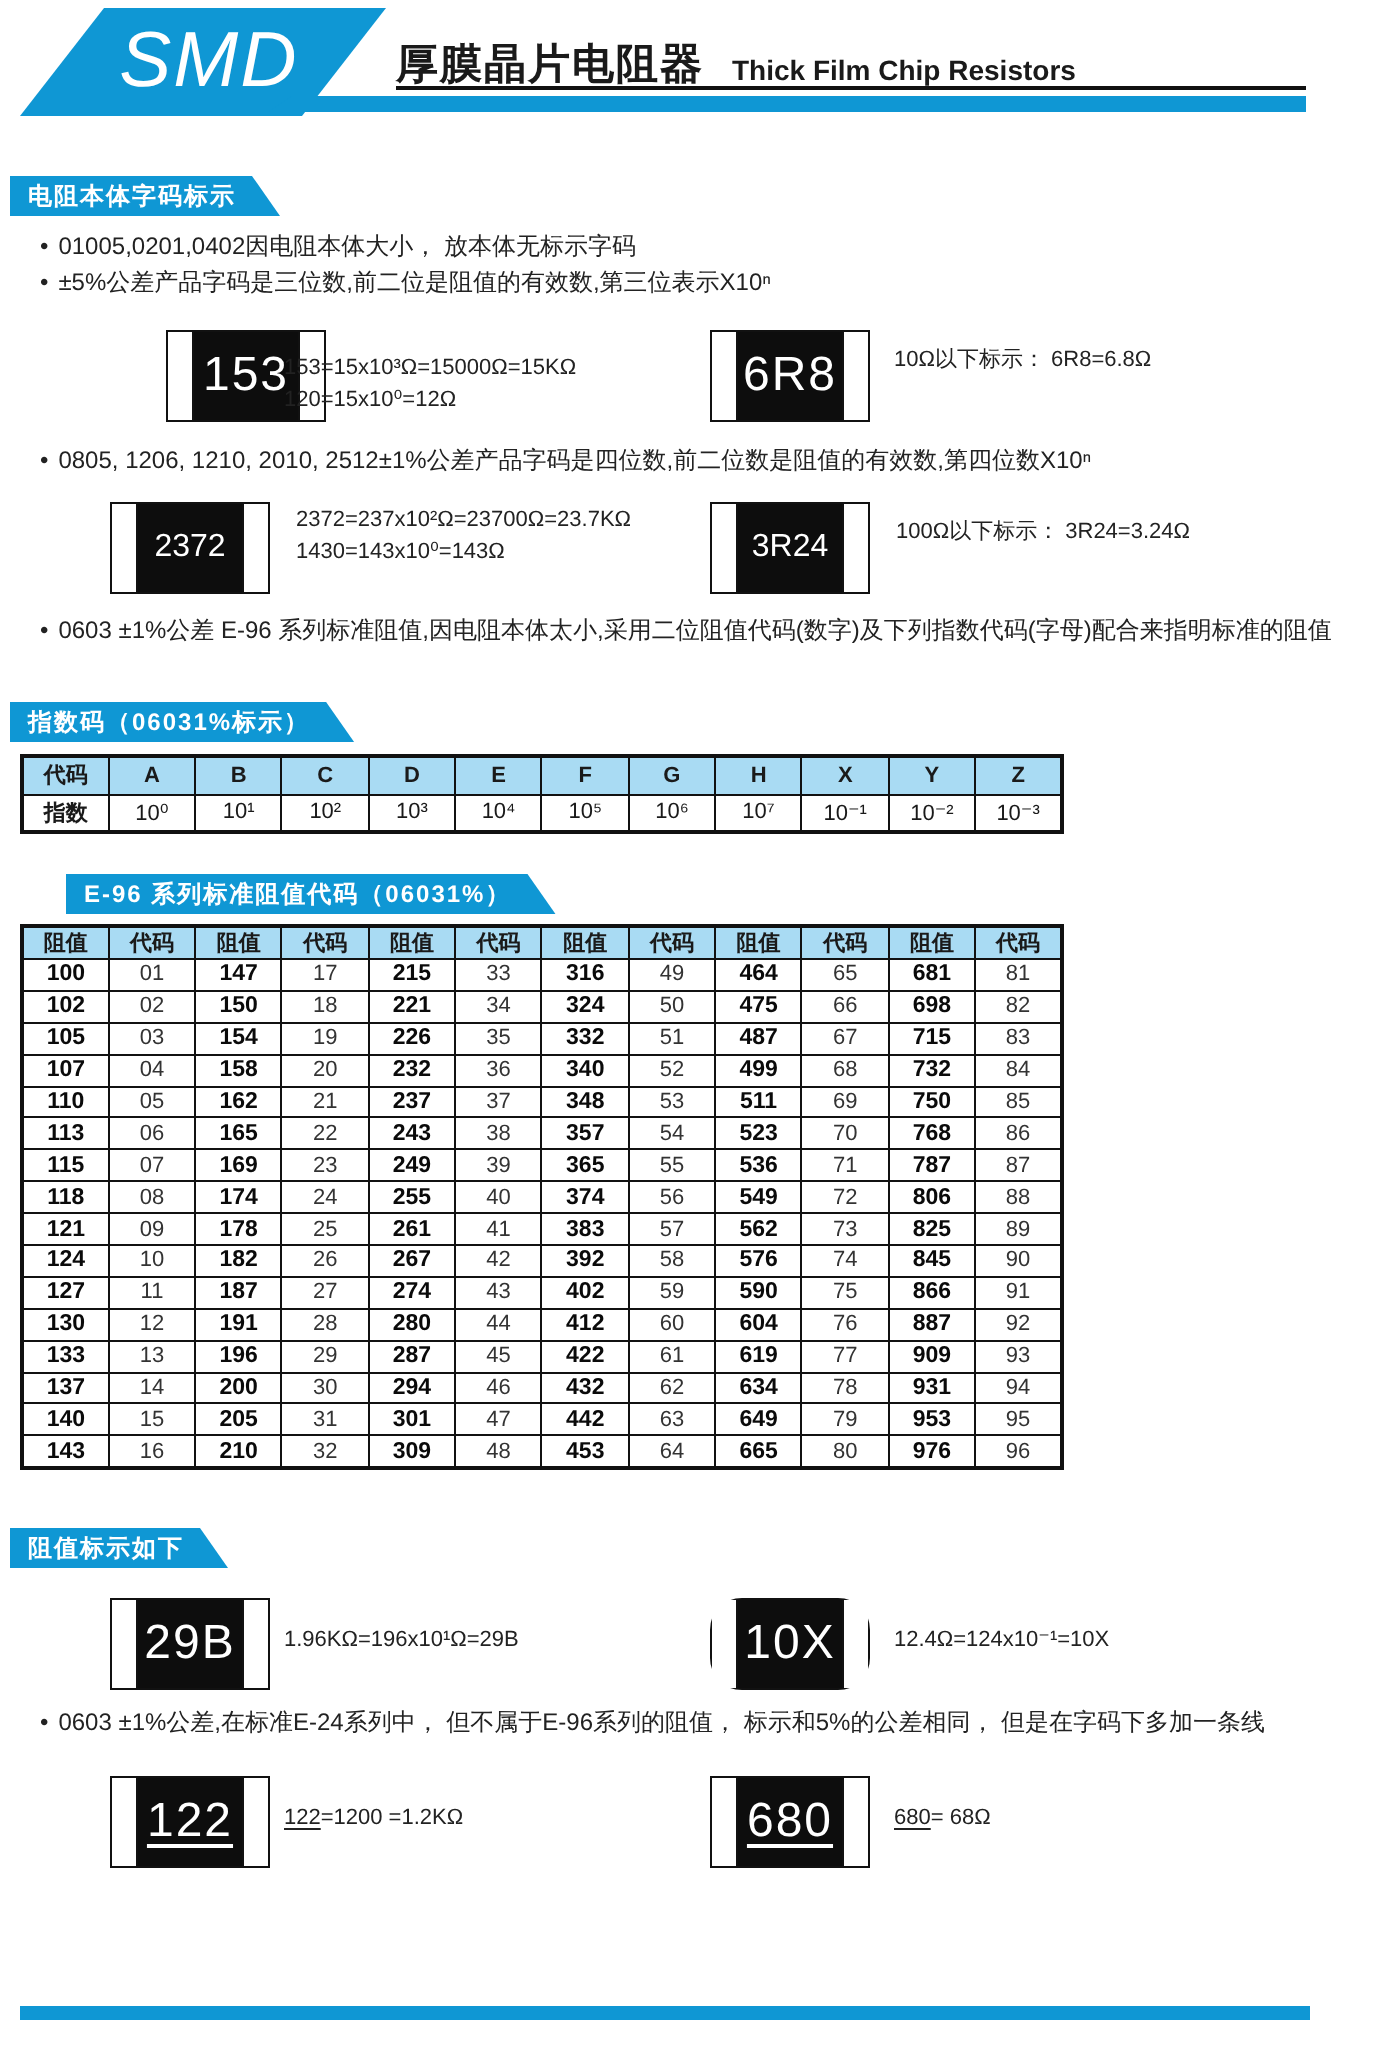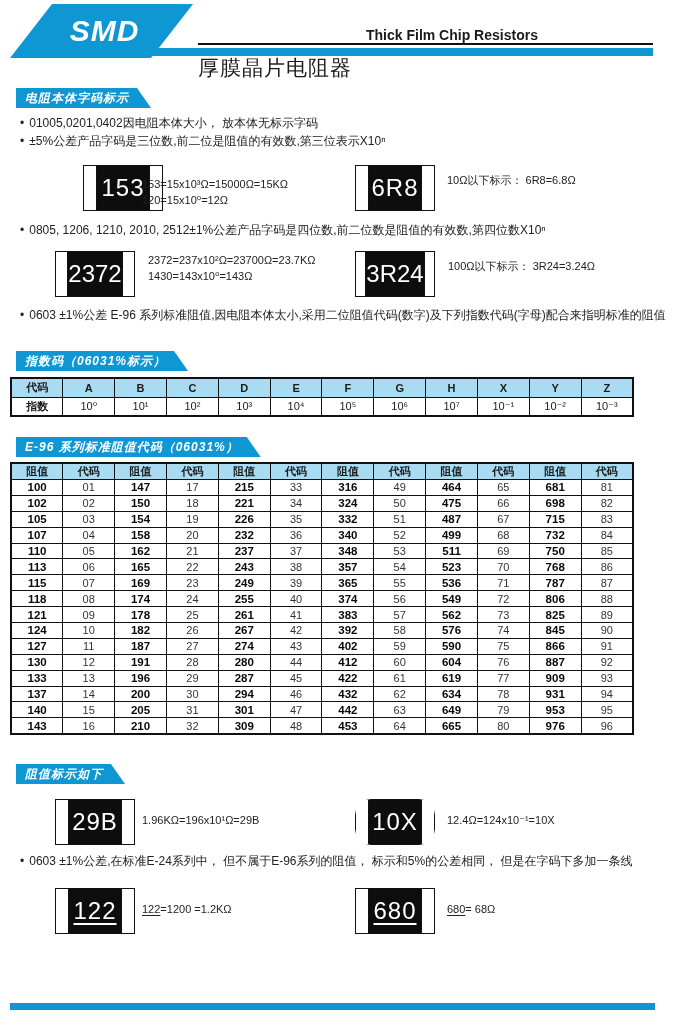--- a/index.html
+++ b/index.html
@@ -9,52 +9,52 @@
   }
   *{margin:0;padding:0;box-sizing:border-box;}
   html,body{background:#fff;}
   body{font-family:"Liberation Sans","DejaVu Sans",sans-serif;color:var(--ink);}
   .page{position:relative;width:692px;height:1029px;background:#fff;overflow:hidden;}
 
   
   .smd-logo{position:absolute;left:10px;top:4px;width:183px;height:54px;background:var(--accent);
     clip-path:polygon(42px 0,100% 0,calc(100% - 42px) 100%,0 100%);
     display:flex;align-items:center;justify-content:center;}
-  .smd-logo span{color:#fff;font-size:30px;font-weight:bold;font-style:italic;letter-spacing:1px;padding-left:6px;}
-  .title-cn{position:absolute;left:198px;top:18px;font-size:21px;font-weight:normal;letter-spacing:1px;margin-top:36px;}
+  .smd-logo span{color:#fff;font-size:39px;font-weight:normal;font-style:italic;letter-spacing:1px;padding-left:6px;}
+  .title-cn{position:absolute;left:198px;top:18px;font-size:21px;font-weight:bold;letter-spacing:1px;}
   .title-en{position:absolute;left:366px;top:27px;font-size:14px;font-weight:bold;}
   .title-rule{position:absolute;left:198px;top:43px;width:455px;height:2px;background:#111;}
   .header-bar{position:absolute;left:134px;top:48px;width:519px;height:8px;background:var(--accent);
     clip-path:polygon(12px 0,100% 0,100% 100%,0 100%);}
 
   
-  .banner{position:absolute;left:16px;height:20px;line-height:20px;background:var(--accent);
+  .banner{position:absolute;left:5px;height:20px;line-height:20px;background:var(--accent);
     color:#fff;font-size:12px;font-weight:bold;padding:0 22px 0 9px;letter-spacing:1px;
-    clip-path:polygon(0 0,calc(100% - 14px) 0,100% 100%,0 100%);white-space:nowrap;font-style:italic;}
+    clip-path:polygon(0 0,calc(100% - 14px) 0,100% 100%,0 100%);white-space:nowrap;}
 
   
   .bullet{position:absolute;left:20px;font-size:12px;color:#222;white-space:nowrap;}
   .bullet::before{content:"\2022";margin-right:5px;font-size:12px;}
 
   
   .resistor{position:absolute;width:80px;height:46px;display:flex;border:1.5px solid #111;background:#fff;}
   .resistor .cap{width:13px;background:#fff;border-left:1px solid #111;border-right:1px solid #111;}
   .resistor .cap:first-child{border-left:none;}
   .resistor .cap:last-child{border-right:none;}
   .resistor .rbody{flex:1;background:#0d0d0d;display:flex;align-items:center;justify-content:center;}
   .resistor .rlabel{color:#fff;font-size:24px;letter-spacing:1px;}
-  .resistor .rlabel.small{font-size:24px;letter-spacing:0;}
+  .resistor .rlabel.small{font-size:16px;letter-spacing:0;}
   .resistor .rlabel.u-label{text-decoration:underline;text-decoration-thickness:2px;text-underline-offset:4px;}
 
   
   .formula{position:absolute;font-size:11px;color:#222;line-height:16px;white-space:nowrap;}
   .formula .u{text-decoration:underline;text-underline-offset:2px;}
 
   
-  .data-table{position:absolute;left:10px;width:624px;border-collapse:collapse;table-layout:fixed;
+  .data-table{position:absolute;left:10px;width:522px;border-collapse:collapse;table-layout:fixed;
     border:2px solid #111;background:#fff;}
   .data-table td,.data-table th{border:1px solid #111;text-align:center;vertical-align:middle;
     font-size:11px;padding:0;overflow:hidden;}
   .data-table th{background:var(--thead);font-weight:bold;}
   .exp-table td,.exp-table th{height:19px;}
   .exp-table .lbl{font-weight:bold;}
   .e96-table td,.e96-table th{height:15.9px;}
   .e96-table td.val{font-weight:bold;color:#0a0a0a;font-size:11.5px;}
   .e96-table td.code{color:#333;}
 
@@ -155,21 +155,21 @@
           <td>10⁵</td>
           <td>10⁶</td>
           <td>10⁷</td>
           <td>10⁻¹</td>
           <td>10⁻²</td>
           <td>10⁻³</td>
         </tr>
       </tbody>
   </table>
 
-  <div class="banner" style="top:437px;">E-96  系列标准阻值代码（06031%）</div>
+  <div class="banner" style="top:437px;margin-left:28px;">E-96  系列标准阻值代码（06031%）</div>
   <table class="data-table e96-table" style="top:462px;">
     <tbody>
         <tr>
           <th>阻值</th>
           <th>代码</th>
           <th>阻值</th>
           <th>代码</th>
           <th>阻值</th>
           <th>代码</th>
           <th>阻值</th>

